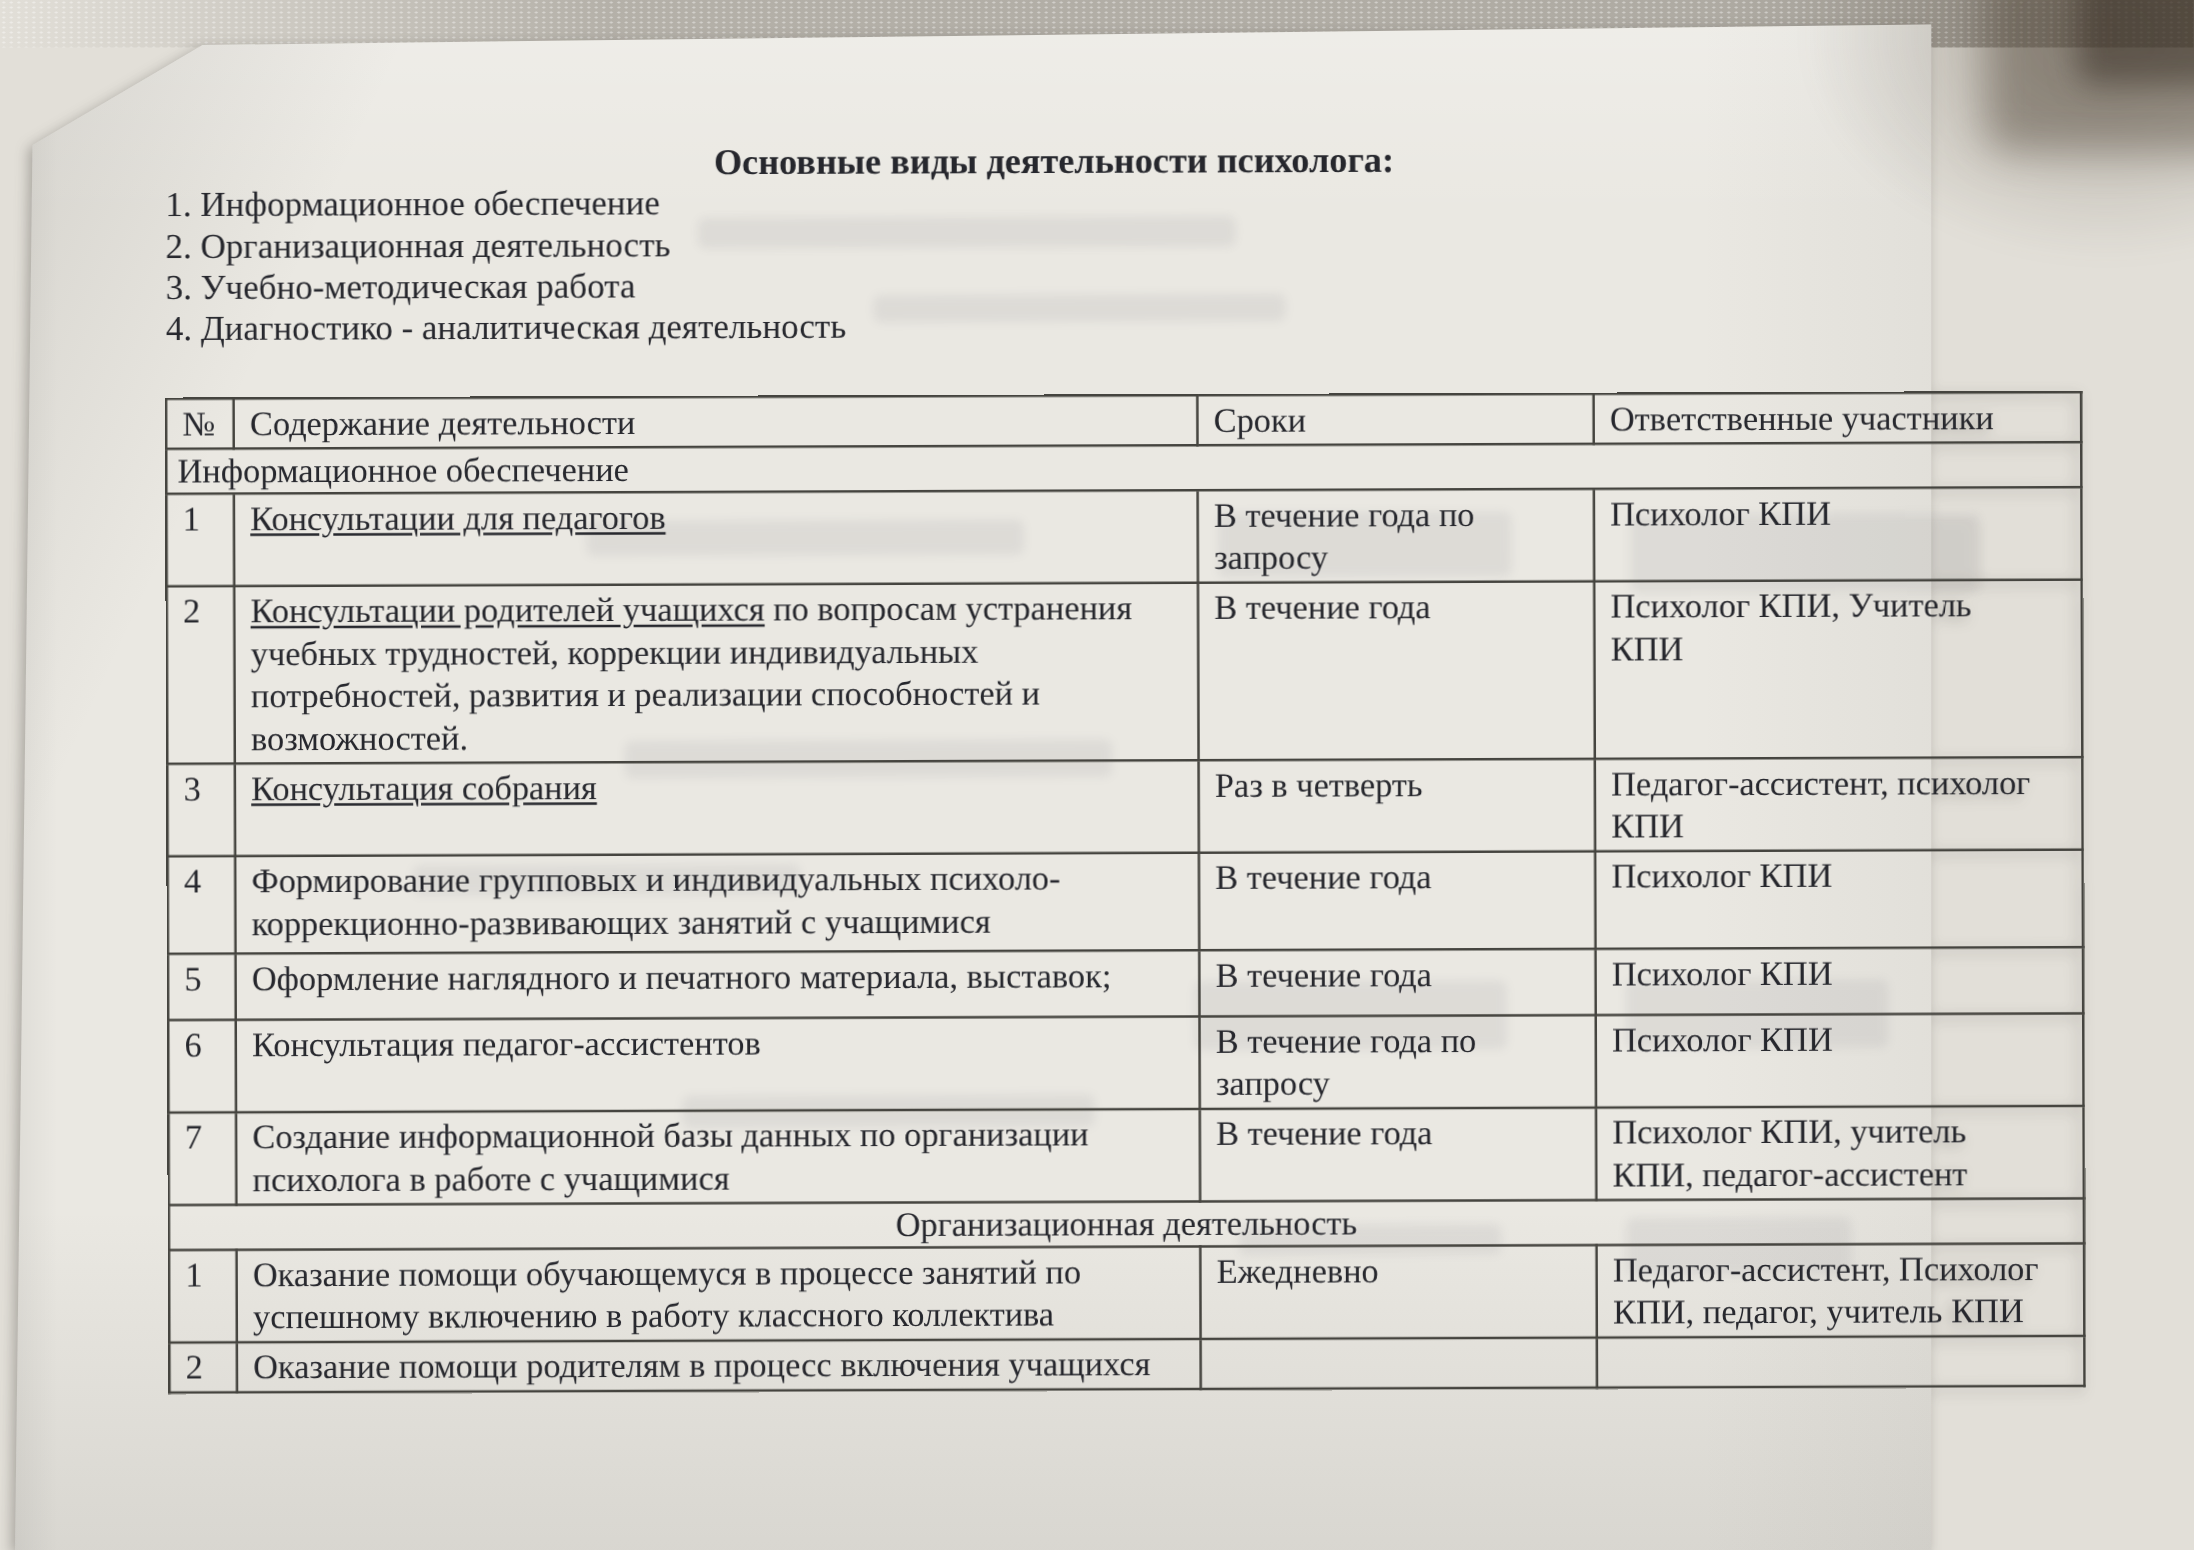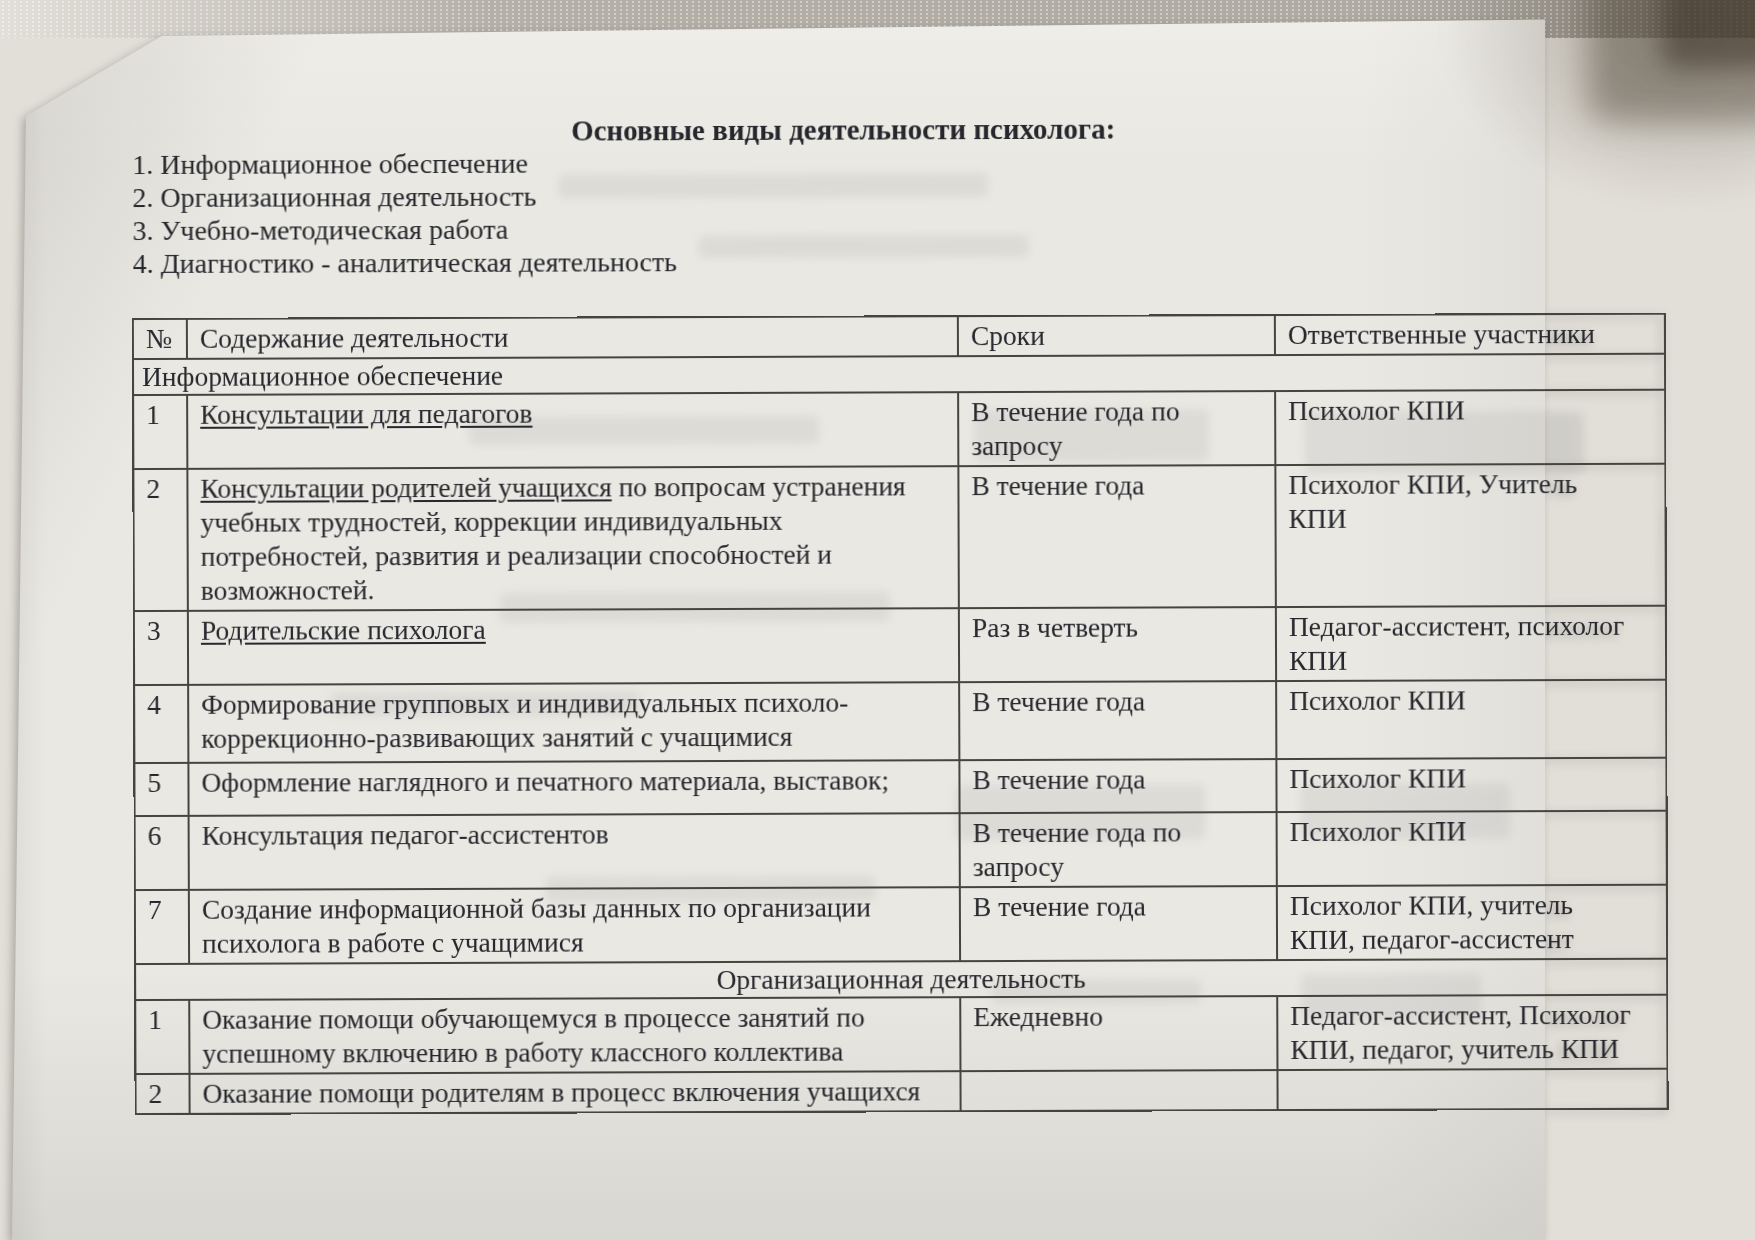--- a/index.html
+++ b/index.html
@@ -137,21 +137,21 @@
                 <td class="content-cell"><span class="ul">Консультации родителей учащихся</span><span> по вопросам устранения
 учебных трудностей, коррекции индивидуальных
 потребностей, развития и реализации способностей и
 возможностей.</span></td>
                 <td class="term-cell">В течение года</td>
                 <td class="resp-cell">Психолог КПИ, Учитель
 КПИ</td>
               </tr>
               <tr style="height: 70px;">
                 <td class="num">3</td>
-                <td class="content-cell"><span class="ul">Родительские психолога</span><span></span></td>
+                <td class="content-cell"><span class="ul">Консультация собрания</span><span></span></td>
                 <td class="term-cell">Раз в четверть</td>
                 <td class="resp-cell">Педагог-ассистент, психолог
 КПИ</td>
               </tr>
               <tr style="height: 78px;">
                 <td class="num">4</td>
                 <td class="content-cell"><span class="ul"></span><span>Формирование групповых и индивидуальных психоло-
 коррекционно-развивающих занятий с учащимися</span></td>
                 <td class="term-cell">В течение года</td>
                 <td class="resp-cell">Психолог КПИ</td>

